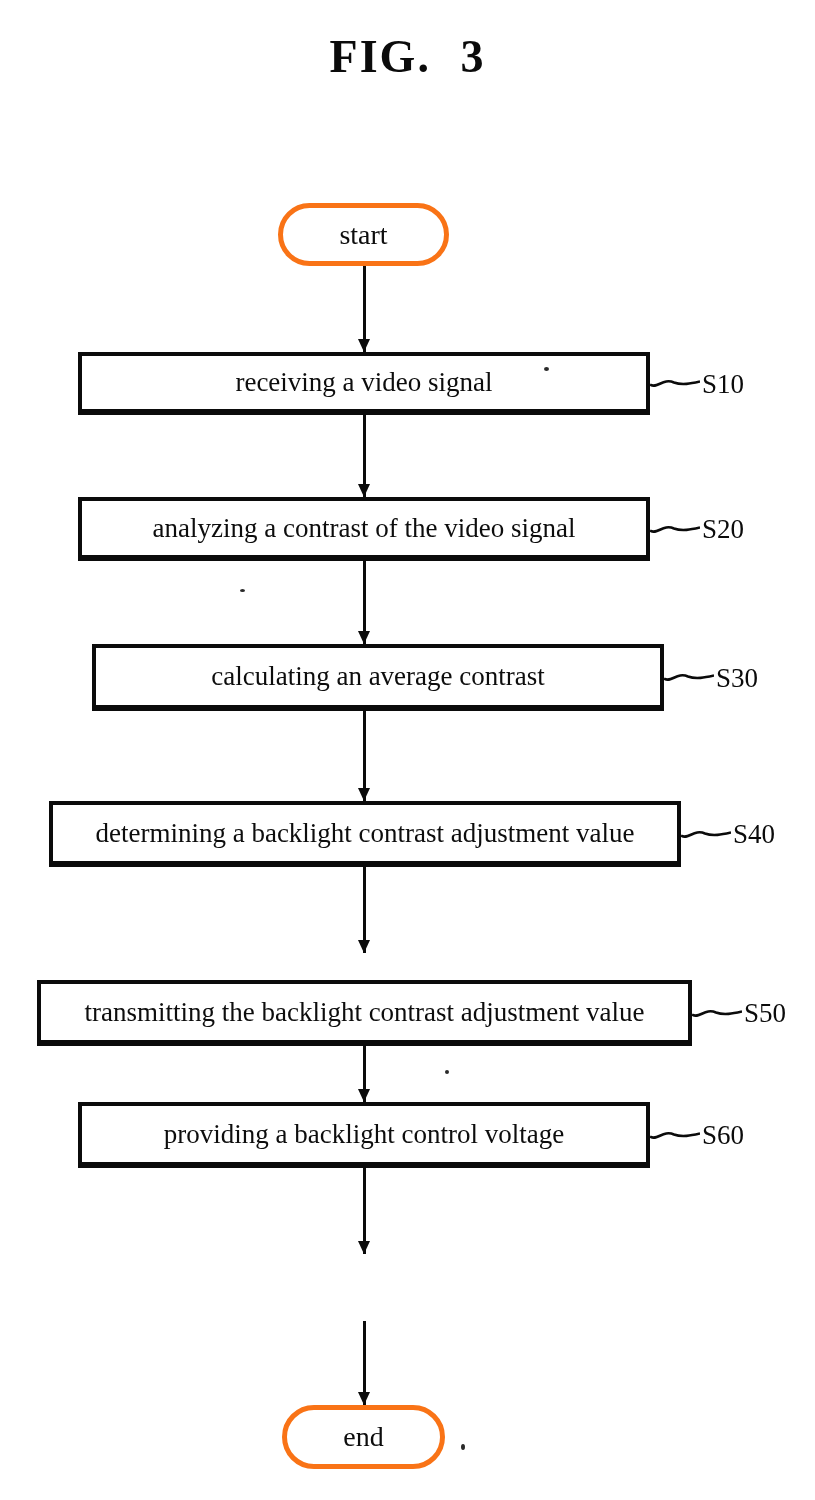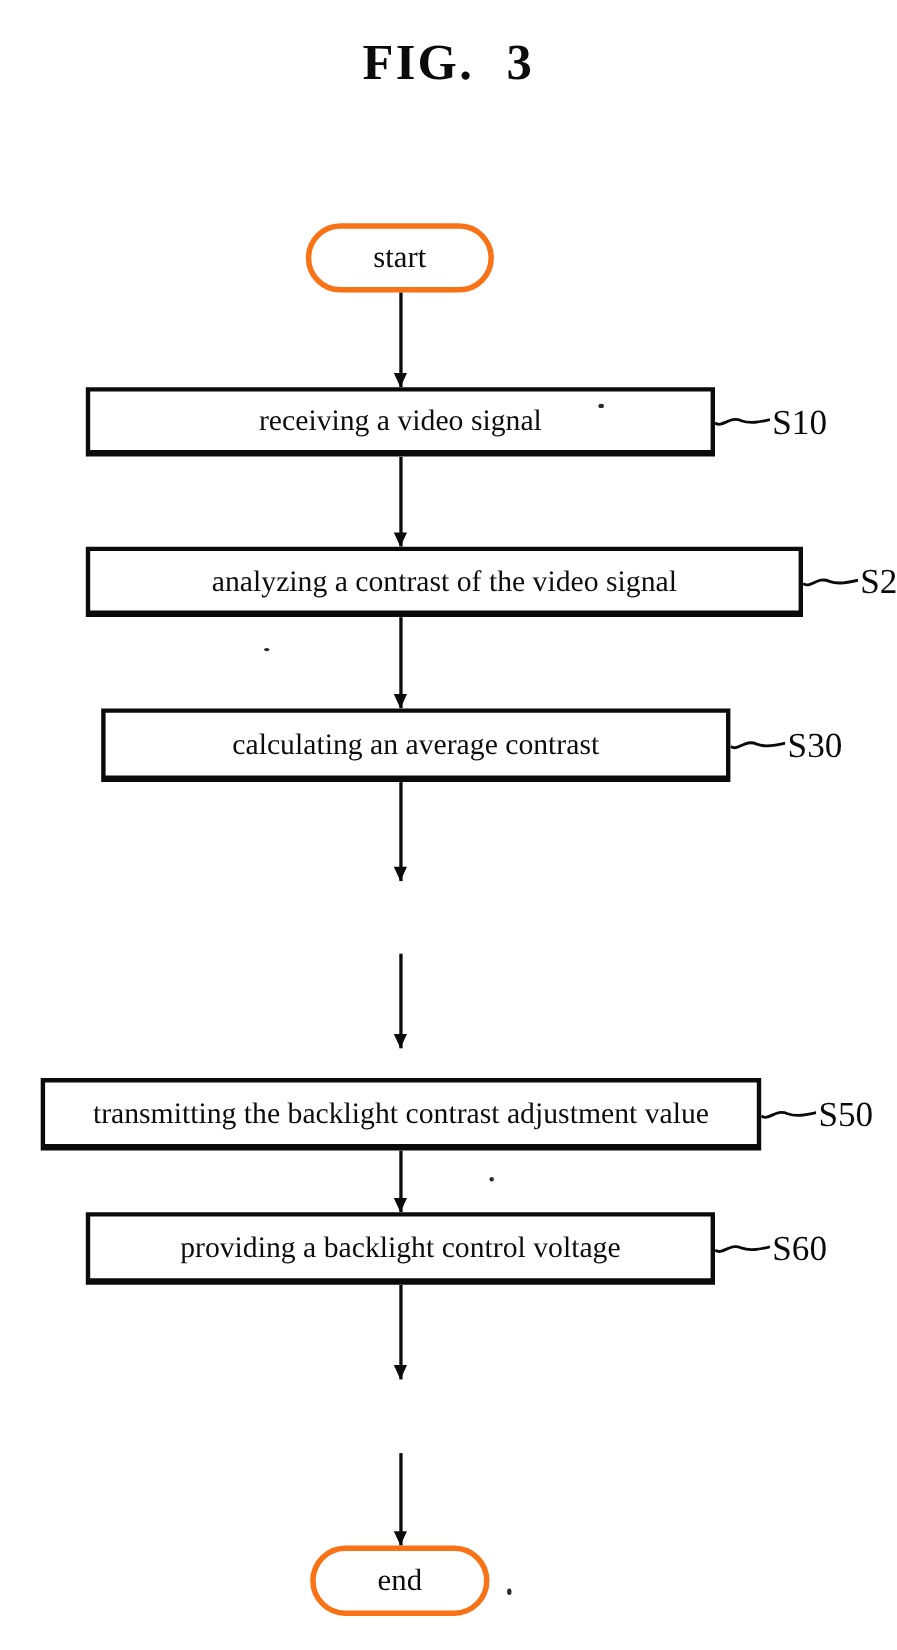--- a/index.html
+++ b/index.html
@@ -15,21 +15,21 @@
               display:flex;align-items:center;justify-content:center;
               font-size:28px;background:#fff;box-sizing:border-box;}
 
   .step{position:absolute;}
   .box{position:absolute;inset:0;border:4px solid #0b0b0b;border-bottom-width:6px;
        background:#fff;display:flex;align-items:center;justify-content:center;
        font-size:27px;box-sizing:border-box;text-align:center;}
   .tag{position:absolute;left:100%;top:50%;transform:translateY(-50%);
        display:flex;align-items:center;}
   .tag svg{display:block;}
-  .slabel{font-size:32px;color:#0b0b0b;white-space:nowrap;margin-left:2px;}
+  .slabel{font-size:27px;color:#0b0b0b;white-space:nowrap;margin-left:2px;}
 
   .arrow{position:absolute;left:363px;width:3px;background:#0b0b0b;}
   .ah{position:absolute;bottom:0;left:-5px;width:0;height:0;
       border-left:6px solid transparent;border-right:6px solid transparent;
       border-top:13px solid #0b0b0b;}
 
   .speck{position:absolute;background:#2a2a2a;border-radius:50%;}
 </style>
 </head>
 <body>
@@ -72,21 +72,21 @@
       <span>receiving a video signal</span>
     </div>
     <div class="tag">
       <svg width="50" height="18" viewBox="0 0 50 18">
         <path d="M0,10 C7,15 13,3 24,8 C32,11 41,9 50,7" fill="none" stroke="#0b0b0b" stroke-width="2.6"></path>
       </svg>
       <span class="slabel">S10</span>
     </div>
   </div>
 
-  <div class="step" style="left:78px;top:497px;width:652px;height:64px">
+  <div class="step" style="left:78px;top:497px;width:572px;height:64px">
     <div class="box">
       <span>analyzing a contrast of the video signal</span>
     </div>
     <div class="tag">
       <svg width="50" height="18" viewBox="0 0 50 18">
         <path d="M0,10 C7,15 13,3 24,8 C32,11 41,9 50,7" fill="none" stroke="#0b0b0b" stroke-width="2.6"></path>
       </svg>
       <span class="slabel">S20</span>
     </div>
   </div>
@@ -96,20 +96,31 @@
       <span>calculating an average contrast</span>
     </div>
     <div class="tag">
       <svg width="50" height="18" viewBox="0 0 50 18">
         <path d="M0,10 C7,15 13,3 24,8 C32,11 41,9 50,7" fill="none" stroke="#0b0b0b" stroke-width="2.6"></path>
       </svg>
       <span class="slabel">S30</span>
     </div>
   </div>
 
+  <div class="step" style="left:49px;top:801px;width:632px;height:66px">
+    <div class="box">
+      <span>determining a backlight contrast adjustment value</span>
+    </div>
+    <div class="tag">
+      <svg width="50" height="18" viewBox="0 0 50 18">
+        <path d="M0,10 C7,15 13,3 24,8 C32,11 41,9 50,7" fill="none" stroke="#0b0b0b" stroke-width="2.6"></path>
+      </svg>
+      <span class="slabel">S40</span>
+    </div>
+  </div>
 
   <div class="step" style="left:37px;top:980px;width:655px;height:66px">
     <div class="box">
       <span>transmitting the backlight contrast adjustment value</span>
     </div>
     <div class="tag">
       <svg width="50" height="18" viewBox="0 0 50 18">
         <path d="M0,10 C7,15 13,3 24,8 C32,11 41,9 50,7" fill="none" stroke="#0b0b0b" stroke-width="2.6"></path>
       </svg>
       <span class="slabel">S50</span>

